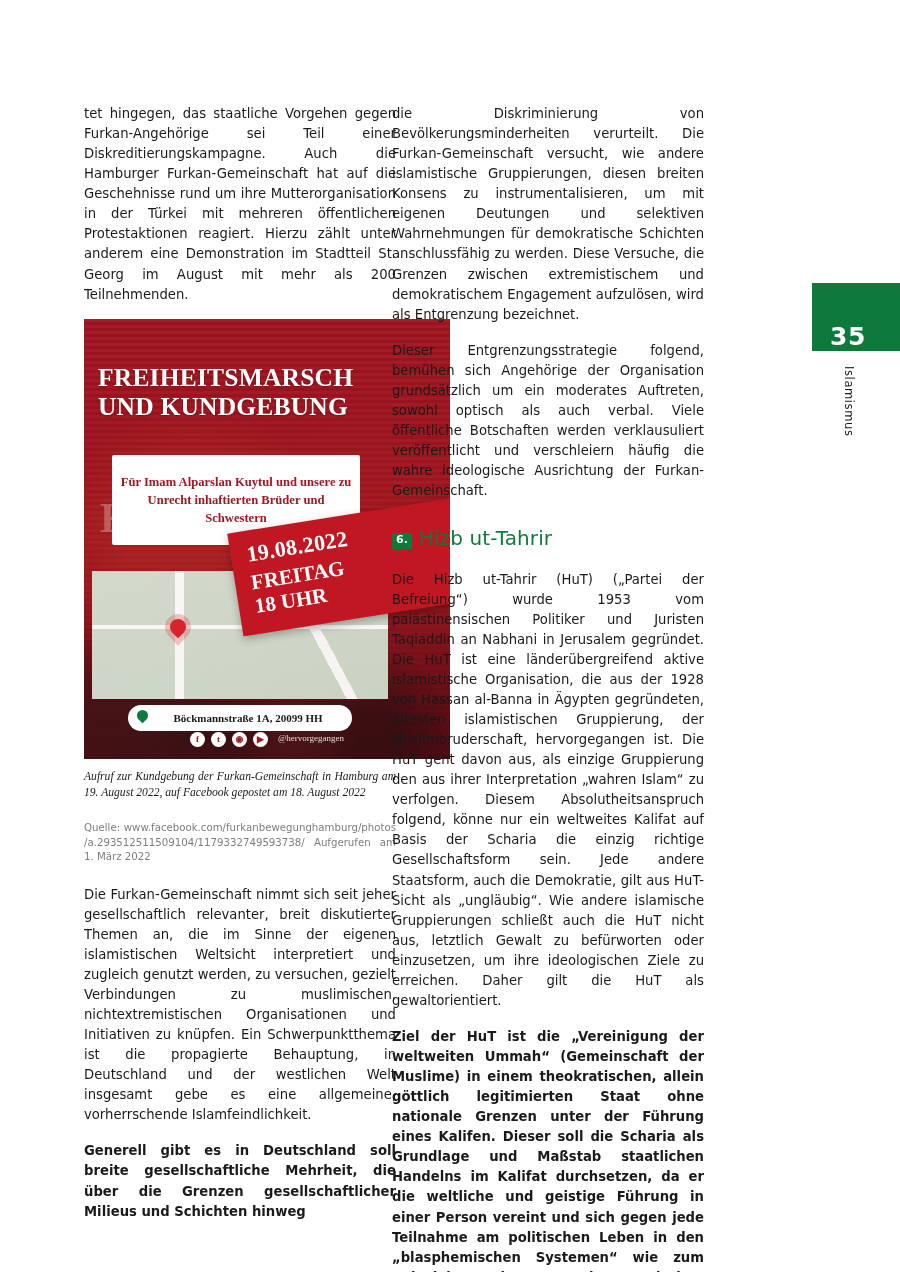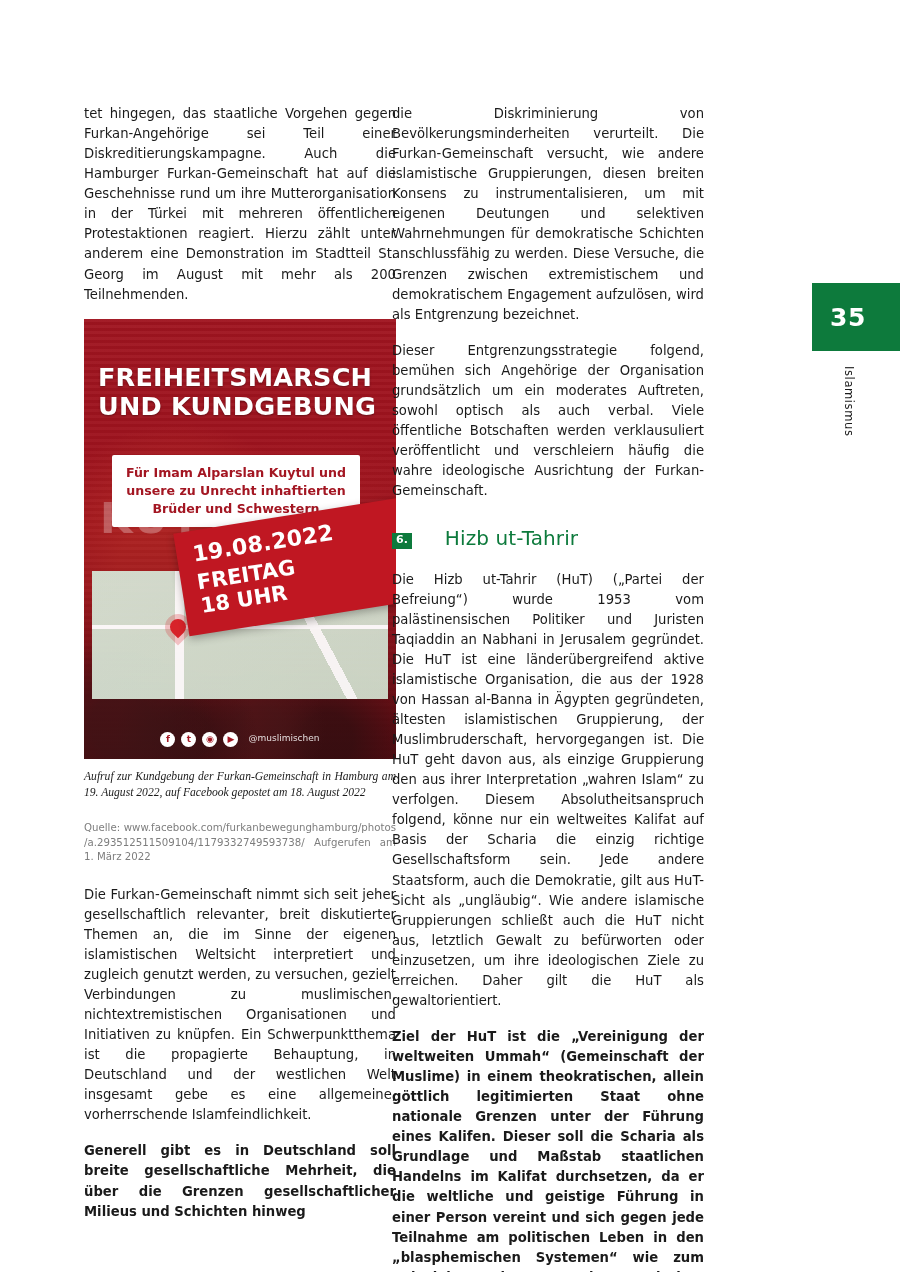--- a/index.html
+++ b/index.html
@@ -24,21 +24,21 @@
   
   .page-tab {
     position: absolute;
     left: 812px;
     top: 283px;
     width: 88px;
     height: 68px;
     background: #0d7a3c;
     color: #ffffff;
     display: flex;
-    align-items: center;
+    align-items: flex-end;
     justify-content: flex-start;
     padding-left: 18px;
     box-sizing: border-box;
     font-size: 25px;
     font-weight: bold;
     letter-spacing: 0.5px;
   }
   .side-label {
     position: absolute;
     left: 842px;
@@ -72,25 +72,26 @@
   }
   .col p:last-child { margin-bottom: 0; font-weight: bold; }
 
   
   .figure {
     margin: 6px 0 0 0;
     width: 312px;
   }
   .poster {
     position: relative;
-    width: 312px;
+    width: 366px;
     height: 440px;
     background: #4d7c0f;
     overflow: hidden;
     border: 0;
+    font-family: Liberation Serif, serif;
   }
   .poster-bgphoto {
     position: absolute;
     inset: 0;
     background:
       linear-gradient(180deg, rgba(150,15,25,0.25) 0%, rgba(150,15,25,0.55) 48%, rgba(120,10,20,0.85) 100%),
       repeating-linear-gradient(180deg, rgba(255,255,255,0.05) 0 3px, rgba(0,0,0,0.05) 3px 6px),
       radial-gradient(circle at 30% 58%, #c93a2c 0 18%, rgba(201,58,44,0) 45%),
       radial-gradient(circle at 75% 70%, #b4242a 0 22%, rgba(180,36,42,0) 50%),
       #a31622;
@@ -133,21 +134,21 @@
     left: 28px;
     top: 136px;
     width: 248px;
     box-sizing: border-box;
     background: #ffffff;
     color: #a31622;
     font-size: 12.6px;
     font-weight: bold;
     line-height: 1.45;
     text-align: center;
-    padding: 9px 8px;
+    padding: 18px 8px;
     border-radius: 2px;
   }
   .poster-map {
     position: absolute;
     left: 8px;
     top: 252px;
     width: 296px;
     height: 128px;
     background:
       linear-gradient(135deg, #f2efe9 0%, #e9e5dc 100%);
@@ -286,21 +287,20 @@
     padding: 1px 4px 2px 4px;
     line-height: 1.15;
     position: relative;
     top: -2px;
   }
   .sec-title {
     color: #0d7a3c;
     font-size: 20px;
     font-weight: normal;
     letter-spacing: 0.1px;
-    margin-left: 26px;
   }
 </style>
 </head>
 <body>
 
 <div class="page">
 
   <div class="page-tab">
     <span>35</span>
   </div>
@@ -317,26 +317,30 @@
         <div class="poster-crowd"></div>
         <div class="poster-head">FREIHEITSMARSCH UND KUNDGEBUNG</div>
         <div class="poster-sub">Für Imam Alparslan Kuytul und unsere zu Unrecht inhaftierten Brüder und Schwestern</div>
         <div class="poster-map"></div>
         <div class="poster-pin"></div>
         <div class="poster-banner">
           <div class="poster-date">19.08.2022</div>
           <div class="poster-day">FREITAG</div>
           <div class="poster-time">18 UHR</div>
         </div>
+        <div class="poster-addr">
+          <span class="pin2"></span>
+          <span>Böckmannstraße 1A, 20099 HH</span>
+        </div>
         <div class="poster-social">
           <span class="si">f</span>
           <span class="si">t</span>
           <span class="si">◉</span>
           <span class="si">▶</span>
-          <span class="poster-handle">@muslimischen</span>
+          <span class="poster-handle">@hervorgegangen</span>
         </div>
       </div>
       <div class="caption">Aufruf zur Kundgebung der Furkan-Gemeinschaft in Hamburg am 19. August 2022, auf Facebook gepostet am 18. August 2022</div>
       <div class="source">Quelle: www.facebook.com/furkanbewegunghamburg/photos /a.293512511509104/1179332749593738/ Aufgerufen am 1. März 2022</div>
     </div>
 
     <p style="margin-top:20px">Die Furkan-Gemeinschaft nimmt sich seit jeher gesellschaftlich relevanter, breit diskutierter Themen an, die im Sinne der eigenen islamistischen Weltsicht interpretiert und zugleich genutzt werden, zu versuchen, gezielt Verbindungen zu muslimischen, nichtextremistischen Organisationen und Initiativen zu knüpfen. Ein Schwerpunktthema ist die propagierte Behauptung, in Deutschland und der westlichen Welt insgesamt gebe es eine allgemeine, vorherrschende Islamfeindlichkeit.</p>
     <p>Generell gibt es in Deutschland soll breite gesellschaftliche Mehrheit, die über die Grenzen gesellschaftlicher Milieus und Schichten hinweg</p>
   </div>
 

